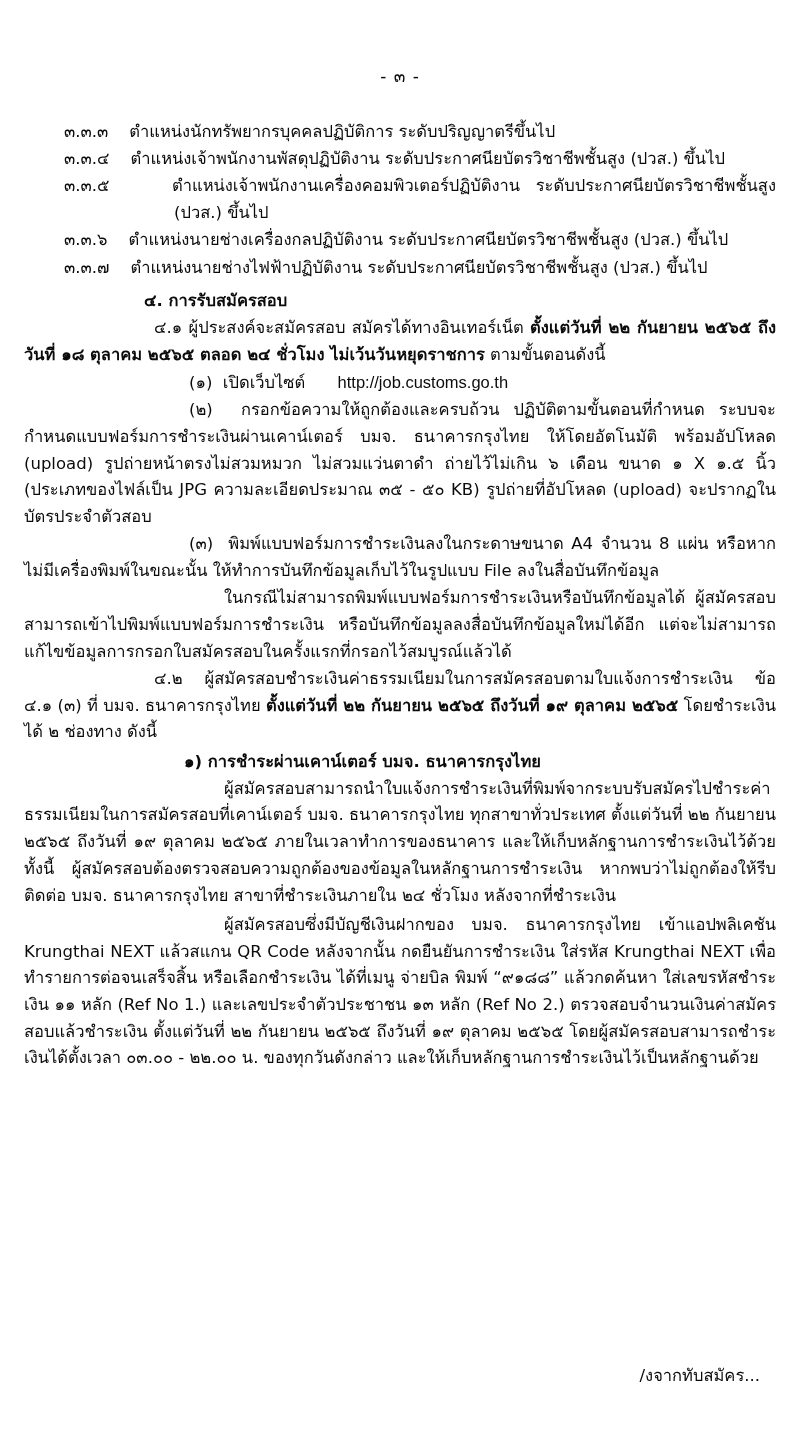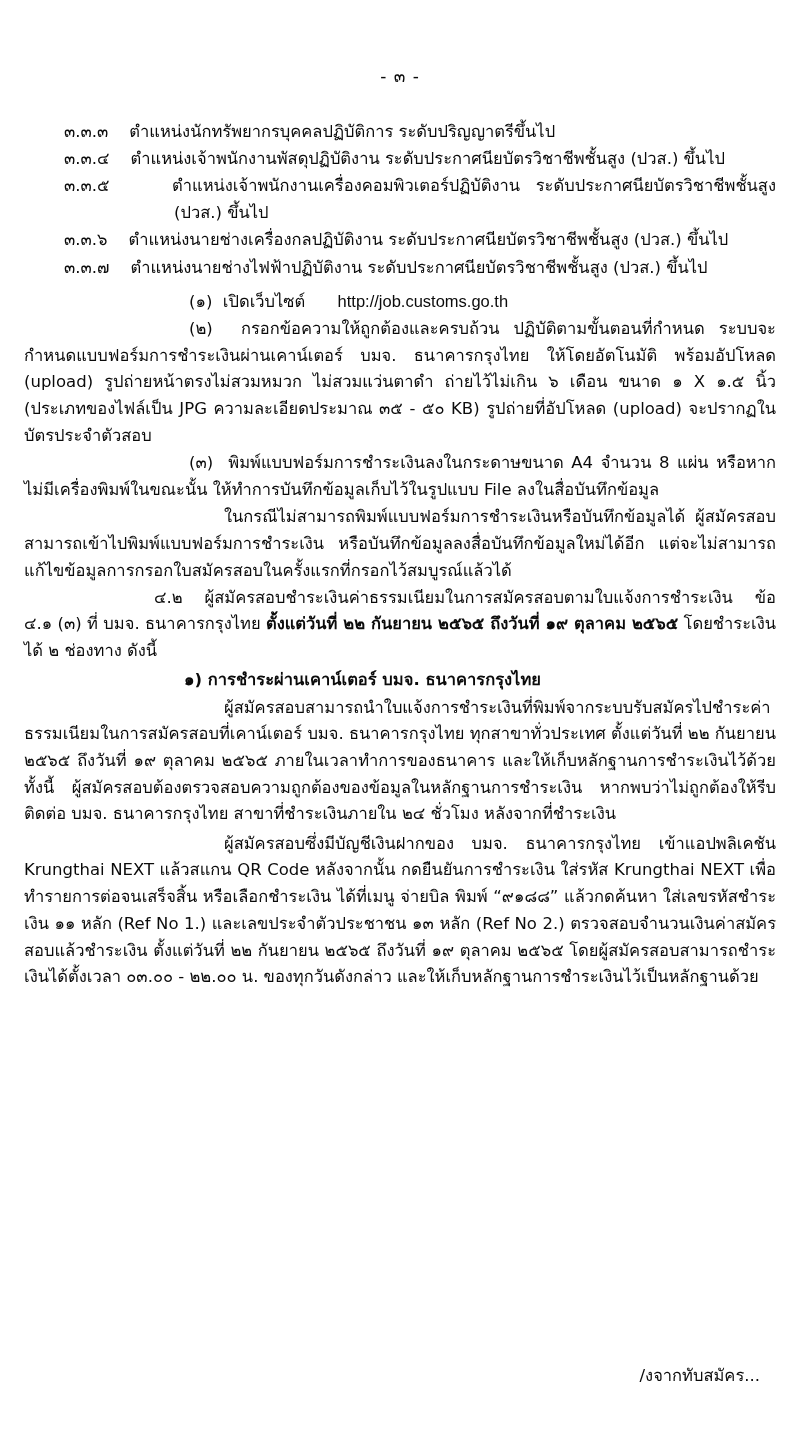--- a/index.html
+++ b/index.html
@@ -88,21 +88,26 @@
     <p class="indent-sub">
       <span>๓.๓.๖</span>&nbsp;&nbsp;&nbsp;&nbsp;<span>ตำแหน่งนายช่างเครื่องกลปฏิบัติงาน ระดับประกาศนียบัตรวิชาชีพชั้นสูง (ปวส.) ขึ้นไป</span>
     </p>
 
     <p class="indent-sub">
       <span>๓.๓.๗</span>&nbsp;&nbsp;&nbsp;&nbsp;<span>ตำแหน่งนายช่างไฟฟ้าปฏิบัติงาน ระดับประกาศนียบัตรวิชาชีพชั้นสูง (ปวส.) ขึ้นไป</span>
     </p>
 
     <div class="spacer-sm"></div>
 
+    <p class="heading">๔. การรับสมัครสอบ</p>
 
+    <p style="text-indent:130px;">
+      <span>๔.๑</span>
+      <span>ผู้ประสงค์จะสมัครสอบ สมัครได้ทางอินเทอร์เน็ต </span><span class="bold">ตั้งแต่วันที่ ๒๒ กันยายน ๒๕๖๕ ถึงวันที่ ๑๘ ตุลาคม ๒๕๖๕ ตลอด ๒๔ ชั่วโมง ไม่เว้นวันหยุดราชการ</span><span> ตามขั้นตอนดังนี้</span>
+    </p>
 
     <p style="text-indent:165px;">
       <span>(๑)</span>&nbsp;&nbsp;<span>เปิดเว็บไซต์ </span><span class="latin">http://job.customs.go.th</span>
     </p>
 
     <p style="text-indent:165px;">
       <span>(๒)</span>&nbsp;&nbsp;<span>กรอกข้อความให้ถูกต้องและครบถ้วน ปฏิบัติตามขั้นตอนที่กำหนด ระบบจะกำหนดแบบฟอร์มการชำระเงินผ่านเคาน์เตอร์ บมจ. ธนาคารกรุงไทย ให้โดยอัตโนมัติ พร้อมอัปโหลด (upload) รูปถ่ายหน้าตรงไม่สวมหมวก ไม่สวมแว่นตาดำ ถ่ายไว้ไม่เกิน ๖ เดือน ขนาด ๑ X ๑.๕ นิ้ว (ประเภทของไฟล์เป็น JPG ความละเอียดประมาณ ๓๕ - ๕๐ KB) รูปถ่ายที่อัปโหลด (upload) จะปรากฏในบัตรประจำตัวสอบ</span>
     </p>
 
     <p style="text-indent:165px;">

